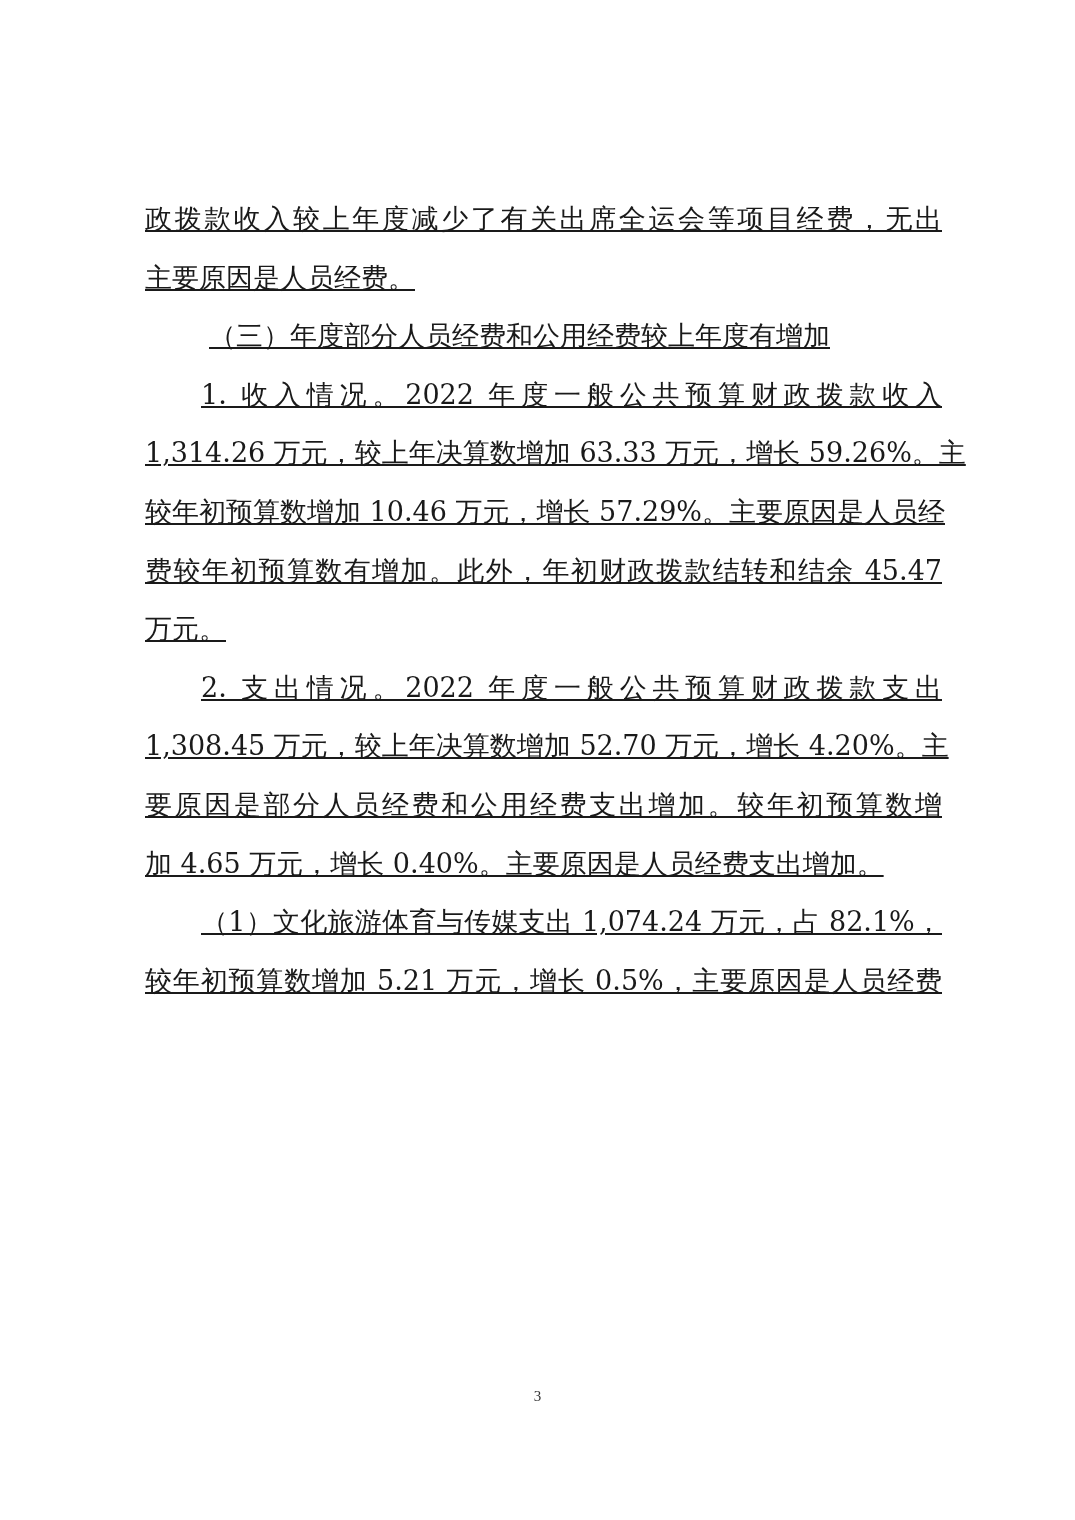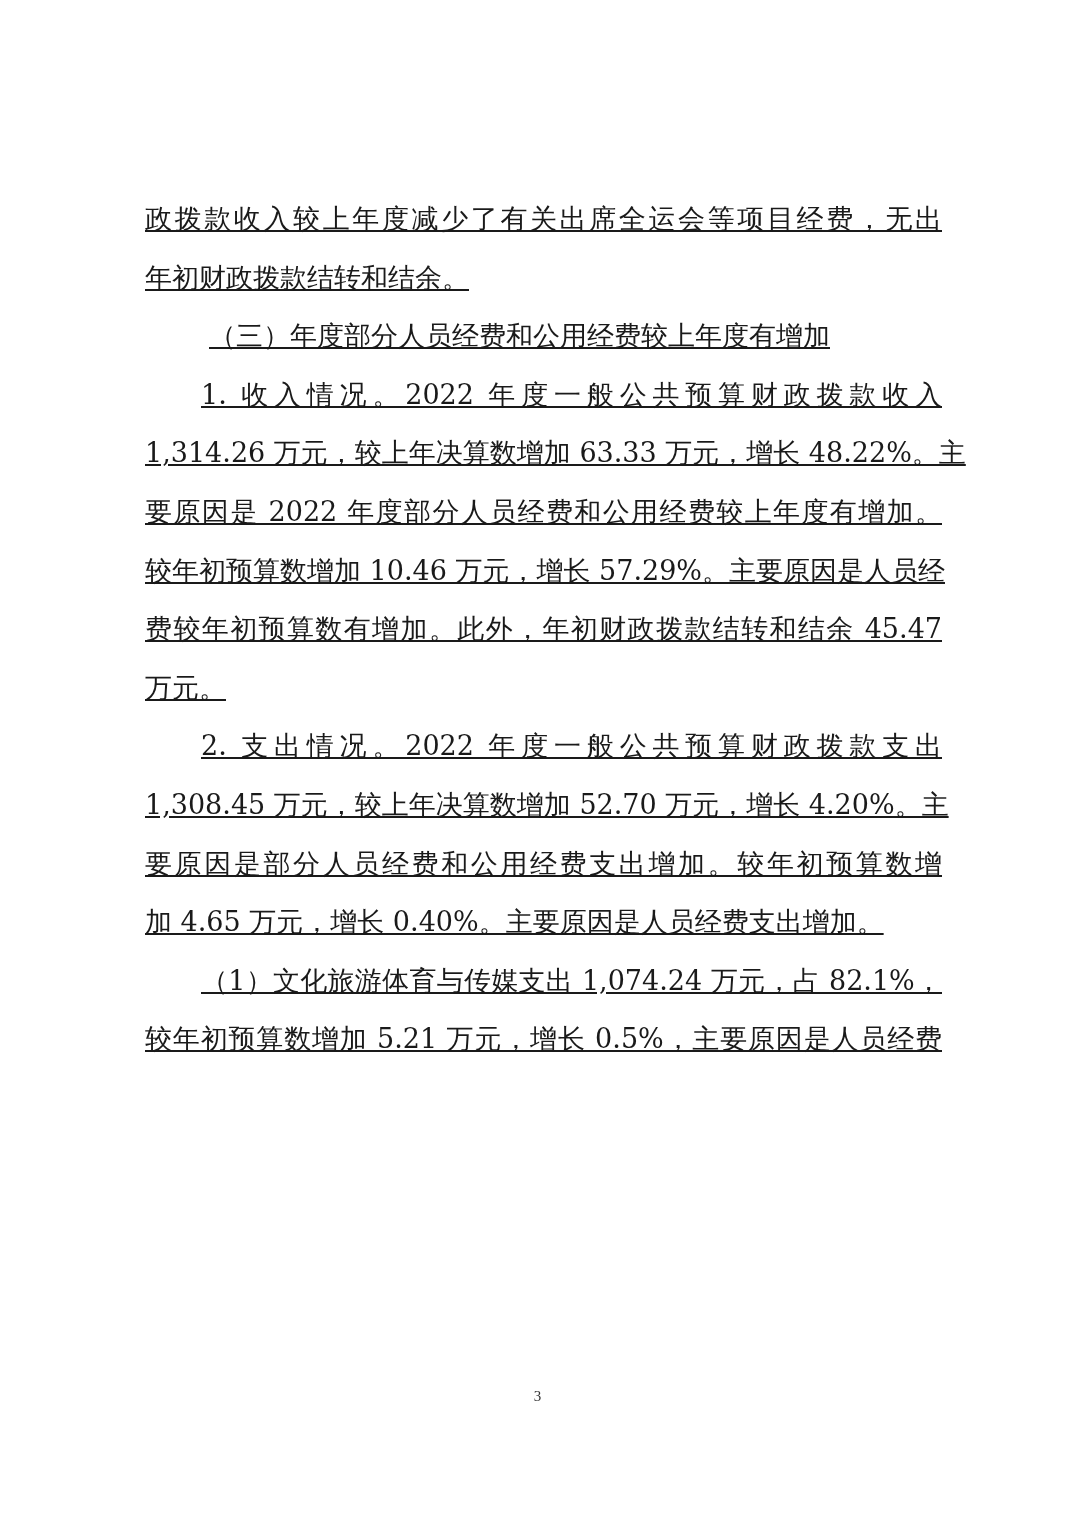--- a/index.html
+++ b/index.html
@@ -52,31 +52,30 @@
       font-family: "Liberation Serif", serif;
     }
   </style>
 </head>
 <body>
 
 <div class="page">
 
   <div>
     <div class="line">政拨款收入较上年度减少了有关出席全运会等项目经费，无出</div>
-    <div class="line last">年初财政拨款结转和结余。</div>
+    <div class="line last">主要原因是人员经费。</div>
   </div>
 
   <div>
     <div class="line heading">（三）年度部分人员经费和公用经费较上年度有增加</div>
   </div>
 
   <div>
     <div class="line indent">1. 收入情况。2022 年度一般公共预算财政拨款收入</div>
-    <div class="line">1,314.26 万元，较上年决算数增加 63.33 万元，增长 48.22%。主</div>
-    <div class="line">要原因是 2022 年度部分人员经费和公用经费较上年度有增加。</div>
+    <div class="line">1,314.26 万元，较上年决算数增加 63.33 万元，增长 59.26%。主</div>
     <div class="line">较年初预算数增加 10.46 万元，增长 57.29%。主要原因是人员经</div>
     <div class="line">费较年初预算数有增加。此外，年初财政拨款结转和结余 45.47</div>
     <div class="line last">万元。</div>
   </div>
 
   <div>
     <div class="line indent">2. 支出情况。2022 年度一般公共预算财政拨款支出</div>
     <div class="line">1,308.45 万元，较上年决算数增加 52.70 万元，增长 4.20%。主</div>
     <div class="line">要原因是部分人员经费和公用经费支出增加。较年初预算数增</div>
     <div class="line last">加 4.65 万元，增长 0.40%。主要原因是人员经费支出增加。</div>

